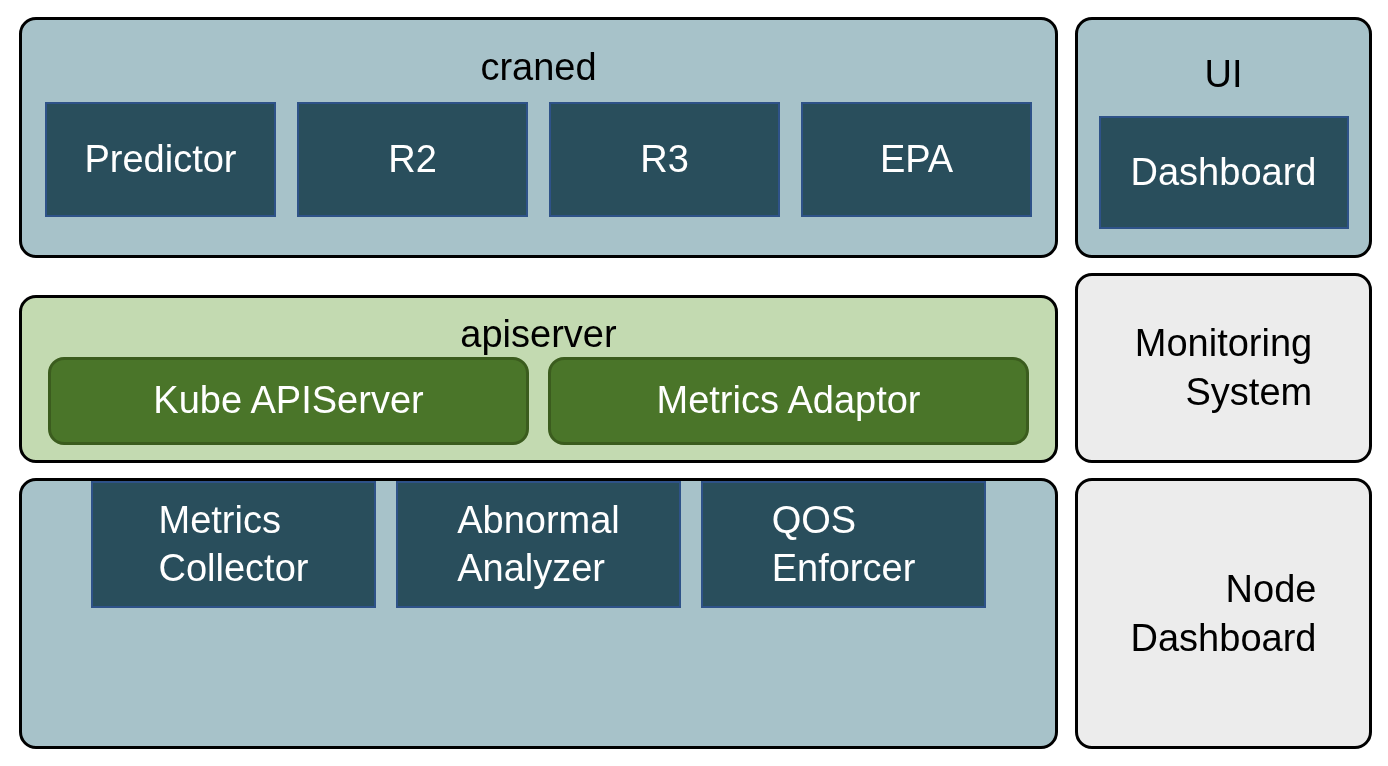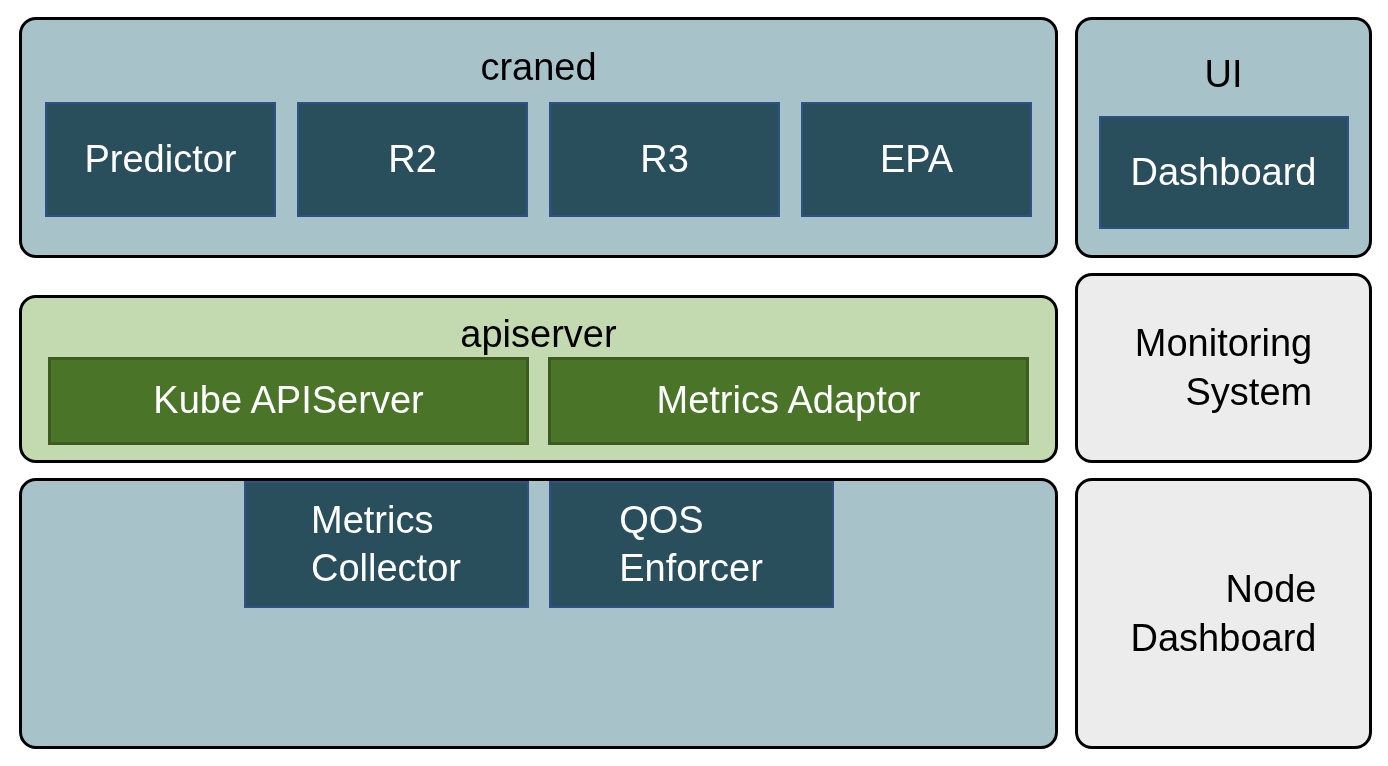--- a/index.html
+++ b/index.html
@@ -69,21 +69,21 @@
   }
 
   
   .row-craned .box-row { gap: 21px; margin-bottom: 38px; }
   .row-craned .node { width: 231px; height: 115px; }
   .row-ui .box-row { margin-bottom: 26px; }
   .row-ui .node { width: 250px; height: 113px; }
 
   
   .row-apiserver .box-row { gap: 19px; margin-bottom: 15px; }
-  .row-apiserver .node { width: 481px; height: 88px; }
+  .row-apiserver .node { width: 481px; height: 88px; border-radius: 16px; }
 
   
   .row-agent .box-row { gap: 20px; margin-bottom: 30px; }
   .row-agent .node { width: 285px; height: 127px; }
 
   
   .label-card {
     box-sizing: border-box;
     display: flex;
     align-items: center;
@@ -126,20 +126,22 @@
       </div>
     </div>
 
     <div class="container gray label-card">Monitoring
 System</div>
 
     <div class="container blue row-agent">
       <div class="box-row">
         <div class="node teal-box">Metrics
 Collector</div>
+        <div class="node teal-box">Abnormal
+Analyzer</div>
         <div class="node teal-box">QOS
 Enforcer</div>
       </div>
     </div>
 
     <div class="container gray label-card">Node
 Dashboard</div>
 
   </div>
 </div>

